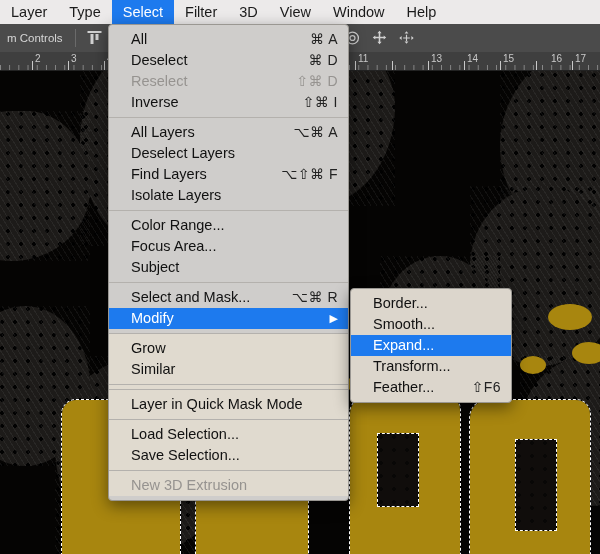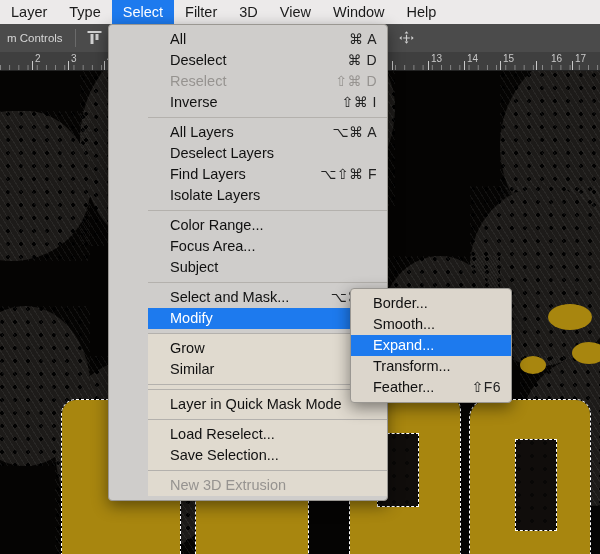--- a/index.html
+++ b/index.html
@@ -43,21 +43,21 @@
          z-index:30;overflow:hidden;border-bottom:1px solid #222;}
   .ruler .ticks{position:absolute;inset:0;
     background-image:repeating-linear-gradient(to right, rgba(200,200,200,.55) 0 1px, transparent 1px 9.2px);
     background-position:left bottom;background-size:9.2px 5px;background-repeat:repeat-x;}
   .rnum{position:absolute;top:1px;font-size:10px;color:#c9c9c9;}
   .rmajor{position:absolute;bottom:0;width:1px;height:9px;background:#c9c9c9;}
 
   
   .menu{position:absolute;z-index:60;border:1px solid #9a9792;border-radius:4px;
         box-shadow:0 5px 16px rgba(0,0,0,.45);padding:4px 0;}
-  #select-menu{left:108px;top:24px;width:239px;background:#cfcdcb;padding-left:39px;}
+  #select-menu{left:108px;top:24px;width:239px;background:#cfcdcb;}
   #modify-submenu{left:350px;top:288px;width:160px;background:#dcd6cc;}
 
   .mi{position:relative;height:21px;line-height:21px;display:flex;align-items:center;
       padding:0 10px 0 22px;font-size:14.5px;color:#111;white-space:nowrap;}
   .mi .lbl{flex:0 0 auto;}
   .mi .sc{margin-left:auto;padding-left:22px;font-size:14px;color:#222;
           font-family:"Liberation Sans","DejaVu Sans",sans-serif;letter-spacing:.5px;}
   .mi.dis .lbl,.mi.dis .sc{color:#969390;}
   .mi.sel{background:#1d7aee;}
   .mi.sel .lbl,.mi.sel .sc{color:#fff;}
@@ -303,21 +303,21 @@
 
       <div class="sep"></div>
 
       <div class="mi">
         <span class="lbl">Layer in Quick Mask Mode</span>
         <span class="sc"></span>
       </div>
       <div class="sep"></div>
 
       <div class="mi">
-        <span class="lbl">Load Reselect...</span>
+        <span class="lbl">Load Selection...</span>
         <span class="sc"></span>
       </div>
       <div class="mi">
         <span class="lbl">Save Selection...</span>
         <span class="sc"></span>
       </div>
       <div class="sep"></div>
 
       <div class="mi dis">
         <span class="lbl">New 3D Extrusion</span>

